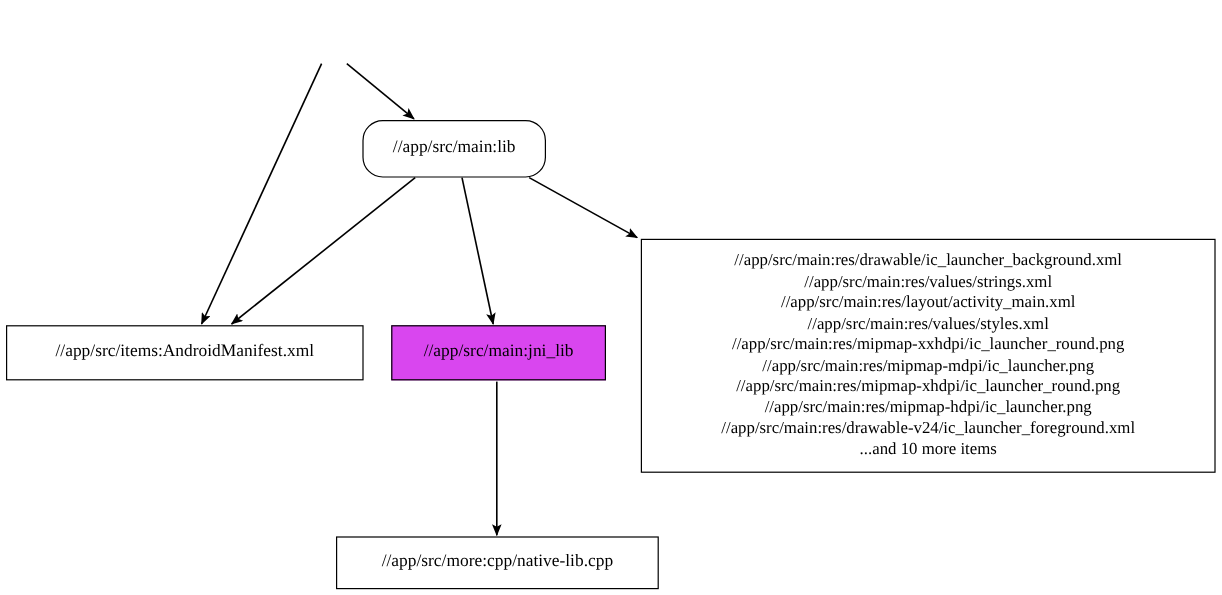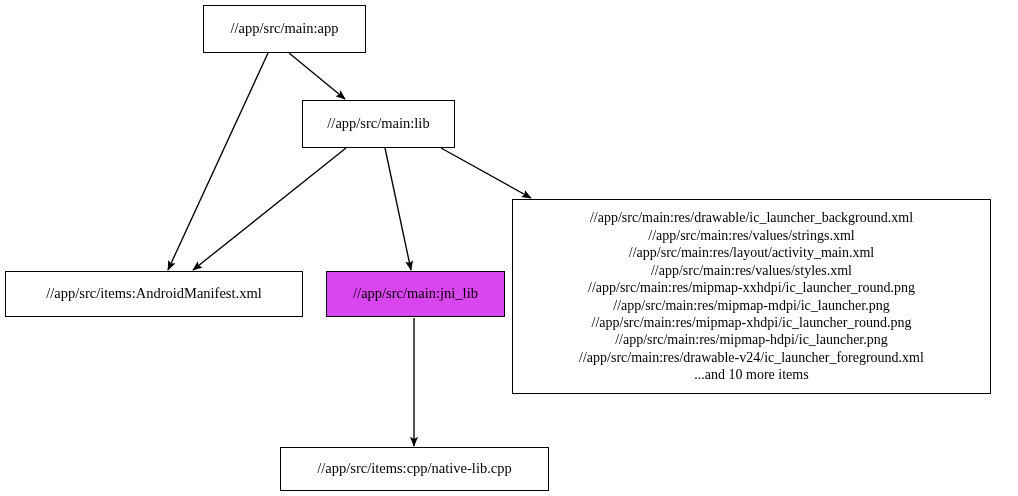--- a/index.html
+++ b/index.html
@@ -68,46 +68,43 @@
     <g id="edge-group" stroke="#000000" stroke-width="1.35" fill="none">
         <line x1="289" y1="53" x2="345" y2="99" stroke="#000000" marker-end="url(#arrowhead)"></line>
         <line x1="268" y1="53" x2="168" y2="270" stroke="#000000" marker-end="url(#arrowhead)"></line>
         <line x1="346" y1="148" x2="193" y2="270" stroke="#000000" marker-end="url(#arrowhead)"></line>
         <line x1="385" y1="148" x2="411" y2="270" stroke="#000000" marker-end="url(#arrowhead)"></line>
         <line x1="441" y1="148" x2="531" y2="198" stroke="#000000" marker-end="url(#arrowhead)"></line>
         <line x1="414" y1="318" x2="414" y2="446" stroke="#000000" marker-end="url(#arrowhead)"></line>
       </g>
   </svg>
 
-  <div class="node" style="left: 203px; top: 5px; width: 163px; height: 48px; border-color: rgb(0, 0, 0); background: rgb(255, 255, 255);">
-    <span class="node-label">//app/src/main:app</span>
-  </div>
 
-  <div class="node" style="left: 302px; top: 100px; width: 153px; height: 48px; border-color: rgb(0, 0, 0); background: rgb(255, 255, 255);">
+  <div class="node" style="left: 302px; top: 100px; width: 153px; height: 48px; border-color: rgb(0, 0, 0); background: rgb(255, 255, 255); border-radius: 17px;">
     <span class="node-label">//app/src/main:lib</span>
   </div>
 
   <div class="node" style="left: 5px; top: 271px; width: 298px; height: 46px; border-color: rgb(0, 0, 0); background: rgb(255, 255, 255);">
     <span class="node-label">//app/src/items:AndroidManifest.xml</span>
   </div>
 
   <div class="node" style="left: 326px; top: 271px; width: 179px; height: 46px; border-color: rgb(0, 0, 0); background: #d946ef;">
     <span class="node-label">//app/src/main:jni_lib</span>
   </div>
 
-  <div class="node node-multiline" style="left: 512px; top: 199px; width: 479px; height: 195px; border-color: rgb(0, 0, 0); background: rgb(255, 255, 255);">
+  <div class="node node-multiline" style="left: 534px; top: 199px; width: 479px; height: 195px; border-color: rgb(0, 0, 0); background: rgb(255, 255, 255);">
     <span class="node-label">//app/src/main:res/drawable/ic_launcher_background.xml
 //app/src/main:res/values/strings.xml
 //app/src/main:res/layout/activity_main.xml
 //app/src/main:res/values/styles.xml
 //app/src/main:res/mipmap-xxhdpi/ic_launcher_round.png
 //app/src/main:res/mipmap-mdpi/ic_launcher.png
 //app/src/main:res/mipmap-xhdpi/ic_launcher_round.png
 //app/src/main:res/mipmap-hdpi/ic_launcher.png
 //app/src/main:res/drawable-v24/ic_launcher_foreground.xml
 ...and 10 more items</span>
   </div>
 
   <div class="node" style="left: 280px; top: 447px; width: 269px; height: 44px; border-color: rgb(0, 0, 0); background: rgb(255, 255, 255);">
-    <span class="node-label">//app/src/items:cpp/native-lib.cpp</span>
+    <span class="node-label">//app/src/more:cpp/native-lib.cpp</span>
   </div>
 
 </div>
 
 </body></html>

